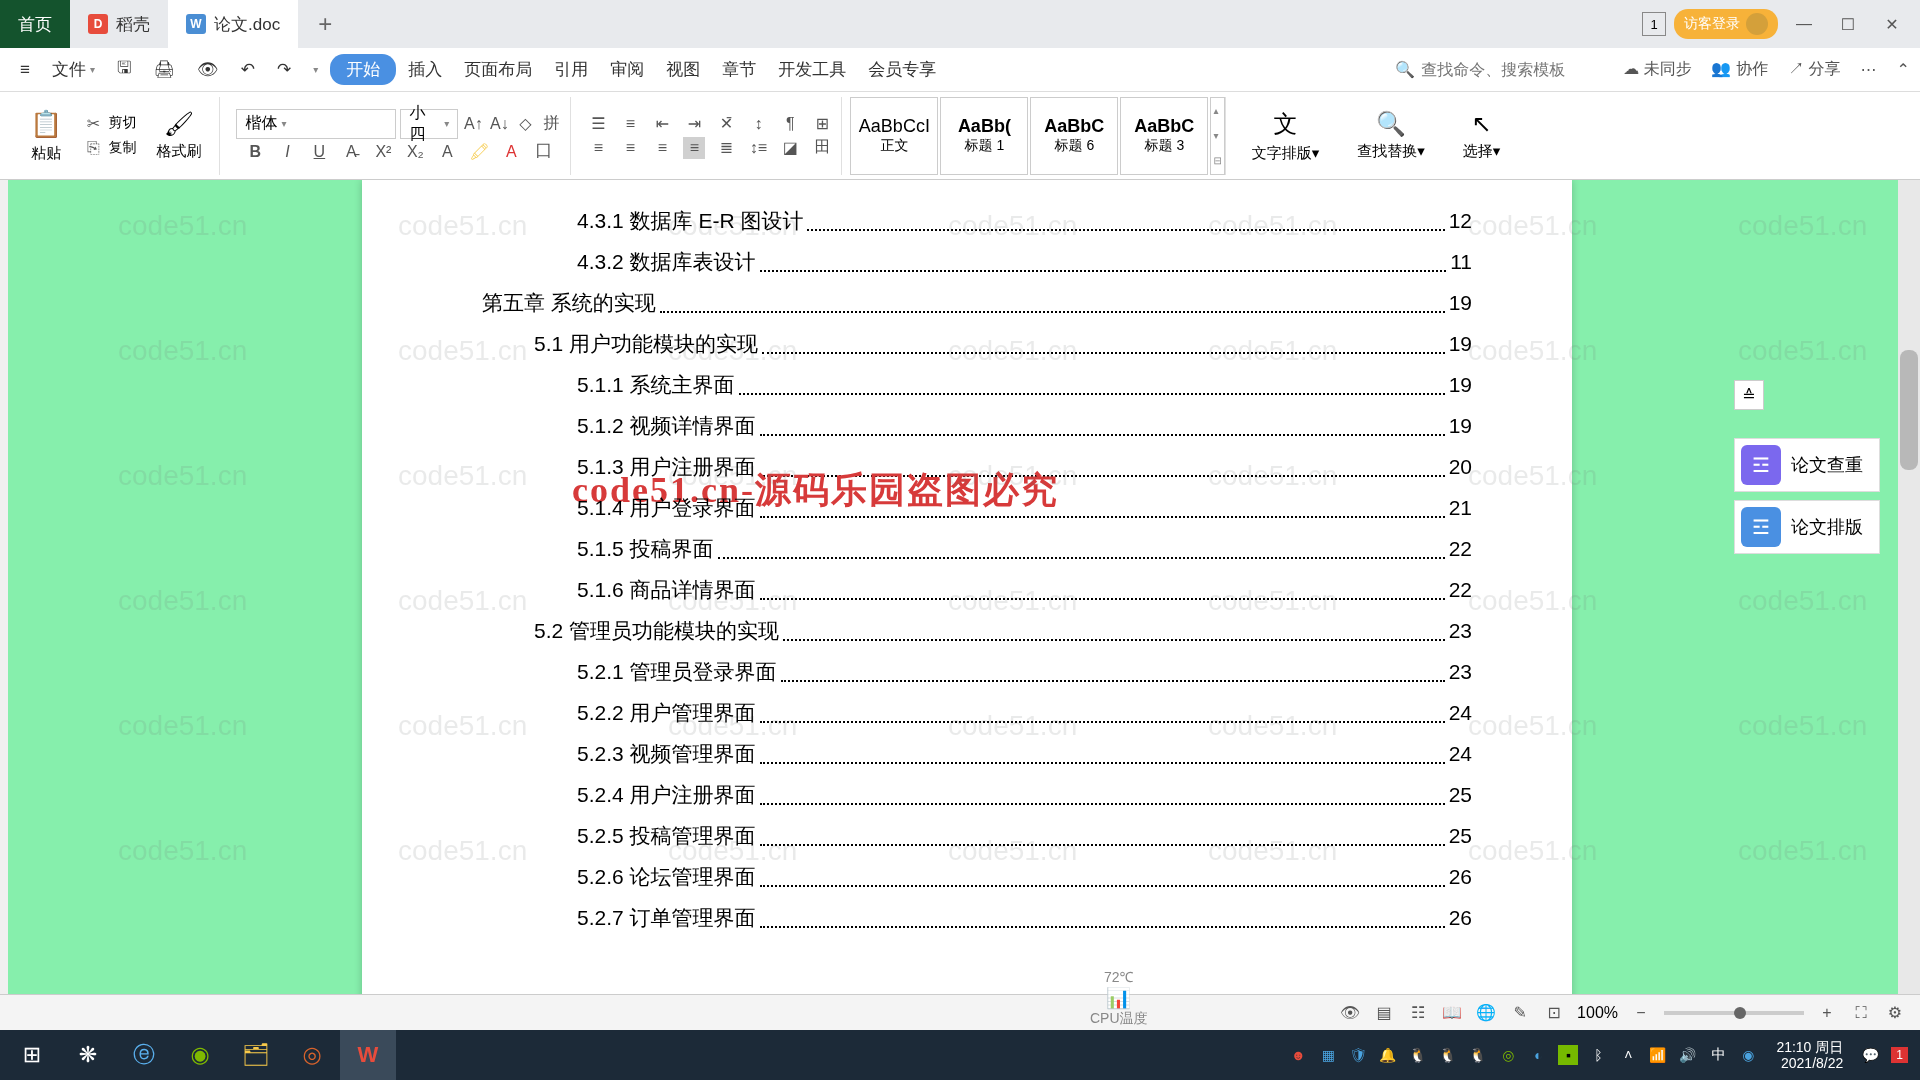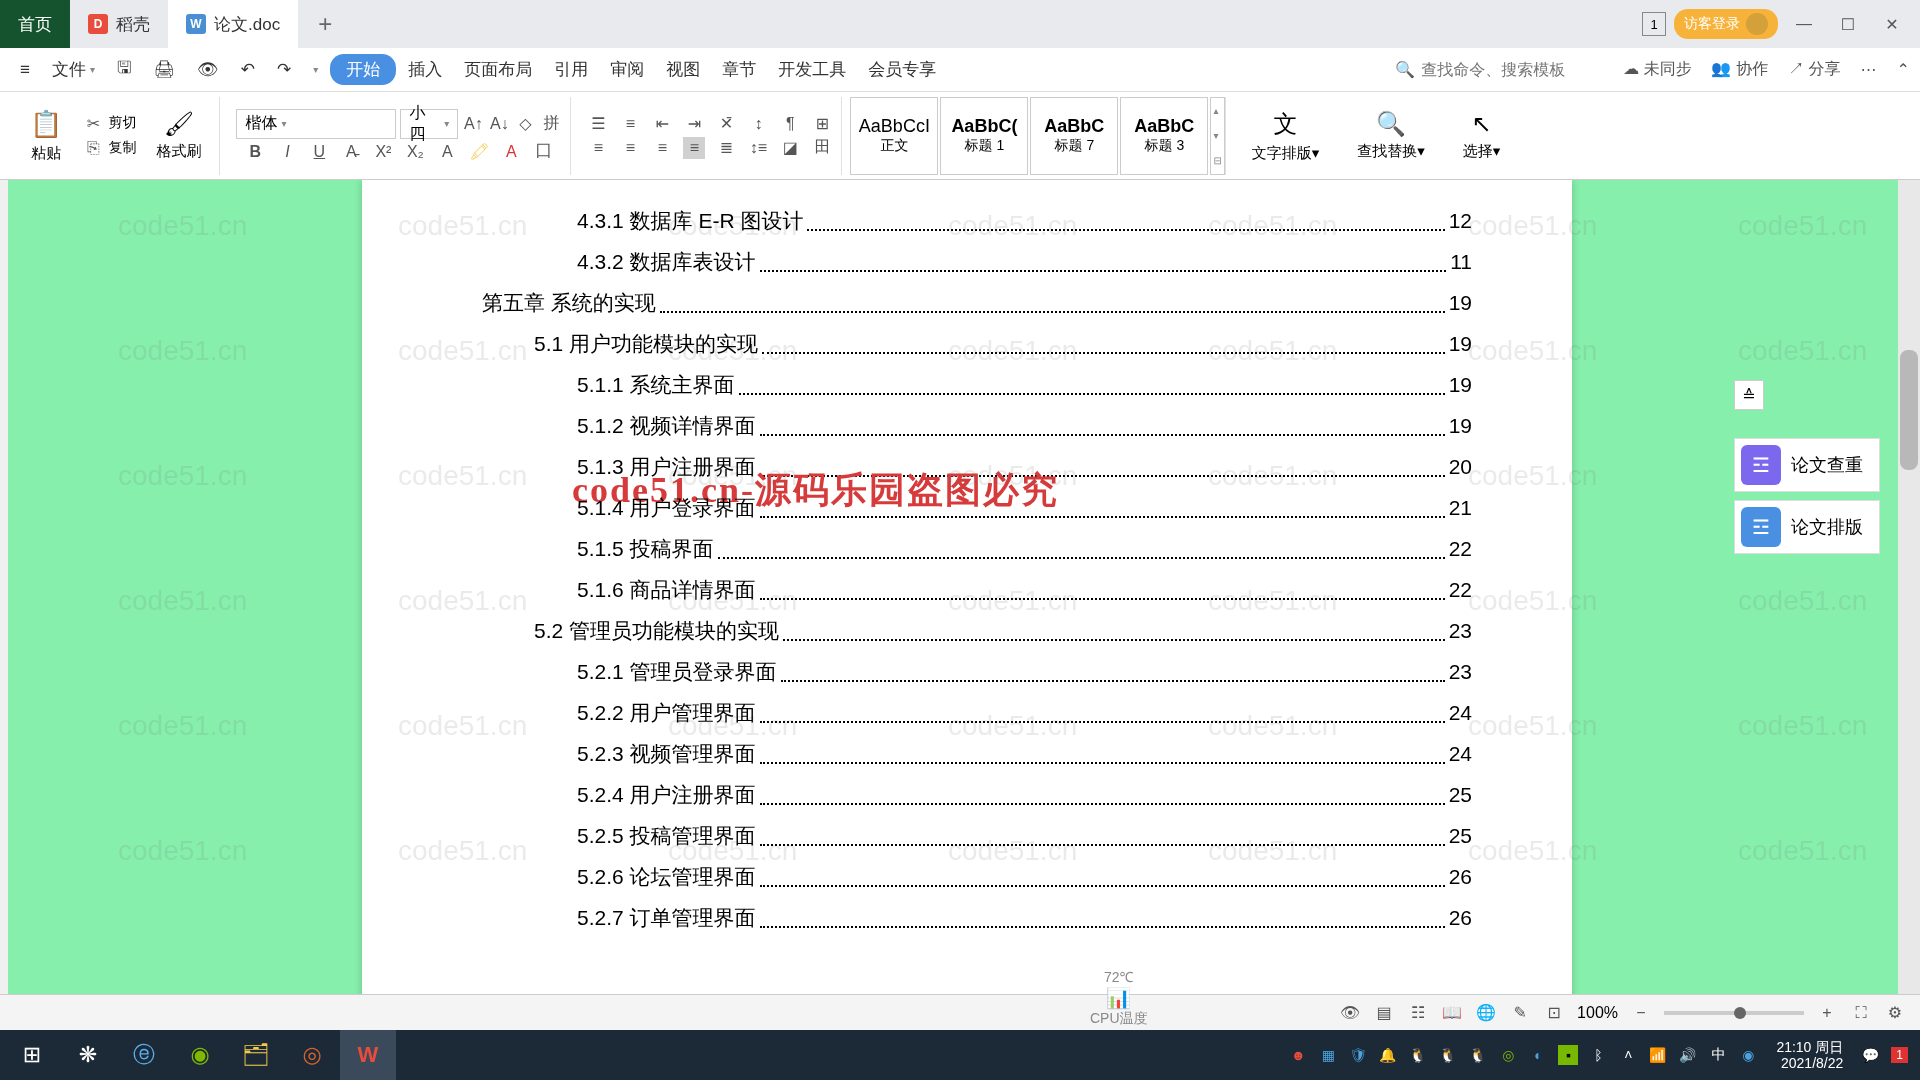--- a/index.html
+++ b/index.html
@@ -217,26 +217,26 @@
       <span class="ico">田</span>
     </div>
   </div>
   <div class="ribbon-group row" style="padding:0">
     <div class="style-grid">
       <div class="style-item">
           <span class="style-preview">AaBbCcI</span>
           <span>正文</span>
         </div>
       <div class="style-item">
-          <span class="style-preview" style="font-weight:bold">AaBbC(</span>
+          <span class="style-preview" style="font-weight:bold">AaBb(</span>
           <span>标题 1</span>
         </div>
       <div class="style-item">
           <span class="style-preview" style="font-weight:bold">AaBbC</span>
-          <span>标题 7</span>
+          <span>标题 6</span>
         </div>
       <div class="style-item">
           <span class="style-preview" style="font-weight:bold">AaBbC</span>
           <span>标题 3</span>
         </div>
     </div>
     <div class="btn-stack" style="border:1px solid #ccc;height:78px;justify-content:space-around;padding:2px">
       <span class="drop">▴</span>
       <span class="drop">▾</span>
       <span class="drop">⊟</span>

